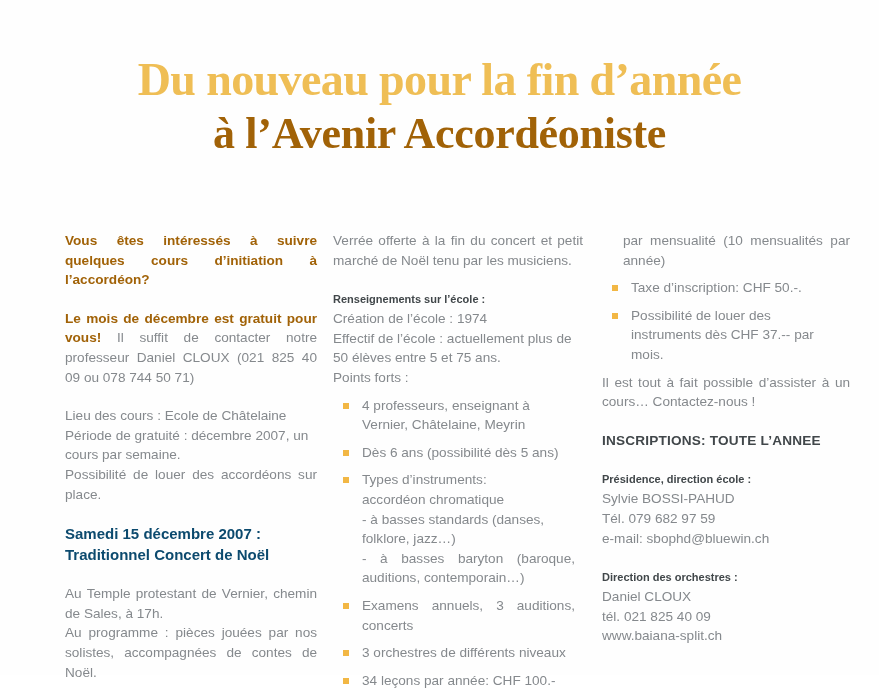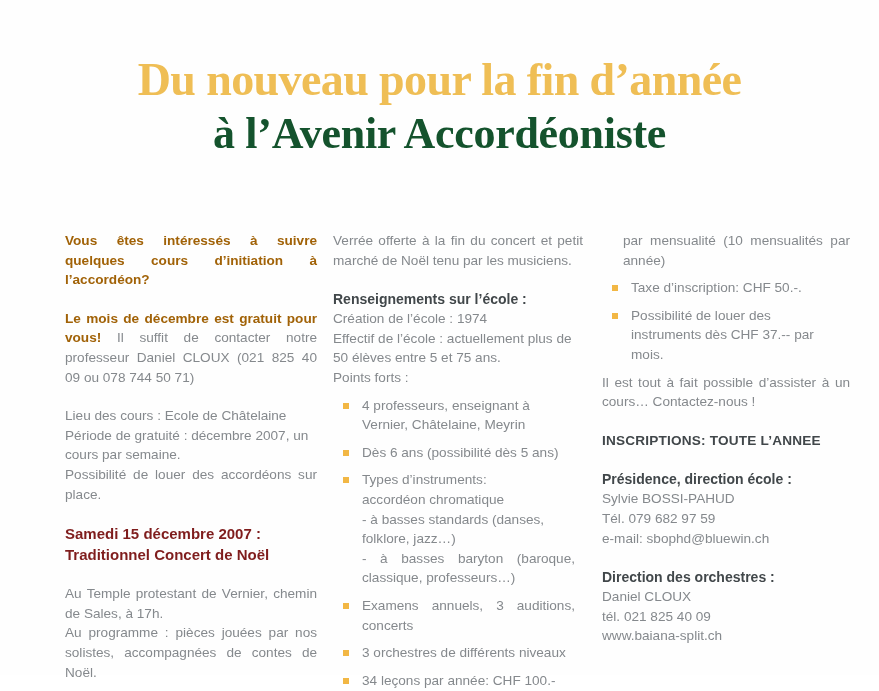--- a/index.html
+++ b/index.html
@@ -40,21 +40,21 @@
     letter-spacing: -0.6px;
     color: #efbe55;
     white-space: nowrap;
   }
   .headline-line2 {
     font-family: "Liberation Serif", serif;
     font-weight: bold;
     font-size: 44px;
     line-height: 52px;
     letter-spacing: -0.3px;
-    color: #14532d;
+    color: #a16207;
     white-space: nowrap;
     margin-top: 2px;
   }
 
   
   .col {
     position: absolute;
     top: 231px;
     font-size: 13.6px;
     line-height: 19.6px;
@@ -71,26 +71,26 @@
 
   .just { text-align: justify; text-justify: inter-word; }
 
   .bold-dark {
     font-weight: bold;
     color: #a16207;
   }
   .heading-dark {
     font-weight: bold;
     color: #41474a;
-    font-size: 14px;
+    font-size: 11px;
     line-height: 20px;
   }
   .heading-gold {
     font-weight: bold;
-    color: #7f1d1d;
+    color: #0c4a6e;
     font-size: 15px;
     line-height: 21px;
   }
   .caps-heading {
     font-weight: bold;
     color: #41474a;
     font-size: 13.6px;
     letter-spacing: 0.2px;
   }
 
@@ -159,21 +159,21 @@
       </li>
       <li>
         <span class="sq"></span>
         <span>Dès 6 ans (possibilité dès 5 ans)</span>
       </li>
       <li>
         <span class="sq"></span>
         <span>Types d’instruments:</span>
         <span class="sub-line">accordéon chromatique</span>
         <span class="sub-line">- à basses standards (danses, folklore, jazz…)</span>
-        <span class="sub-line li-just">- à basses baryton (baroque, classique, professeurs…)</span>
+        <span class="sub-line li-just">- à basses baryton (baroque, auditions, contemporain…)</span>
       </li>
       <li class="li-just">
         <span class="sq"></span>
         <span>Examens annuels, 3 auditions, concerts</span>
       </li>
       <li>
         <span class="sq"></span>
         <span>3 orchestres de différents niveaux</span>
       </li>
       <li class="li-just">

